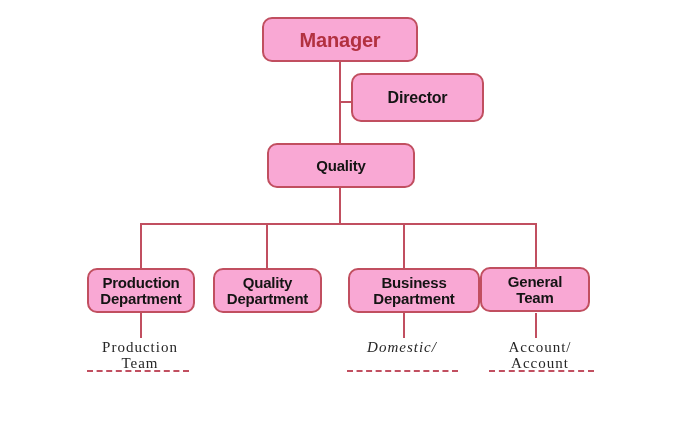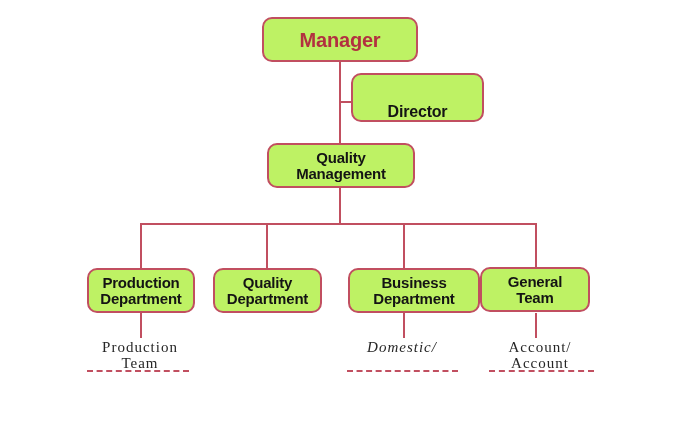--- a/index.html
+++ b/index.html
@@ -14,38 +14,38 @@
     height: 441px;
     background: #ffffff;
     overflow: hidden;
   }
   
   .node {
     position: absolute;
     box-sizing: border-box;
     border: 2px solid #c14f60;
     border-radius: 10px;
-    background: #bef264;
+    background: #f9a8d4;
     display: flex;
     flex-direction: column;
     align-items: center;
     justify-content: center;
     text-align: center;
     color: #141414;
     font-weight: bold;
     font-size: 15px;
     line-height: 16px;
     letter-spacing: -0.2px;
   }
   .node span { display: block; }
   .node-manager {
     left: 262px; top: 17px; width: 156px; height: 45px;
     color: #b23140; font-size: 20px; line-height: 20px;
   }
-  .node-director   { left: 351px; top: 73px;  width: 133px; height: 49px; font-size: 16px; justify-content: flex-end; }
+  .node-director   { left: 351px; top: 73px;  width: 133px; height: 49px; font-size: 16px; }
   .node-qm         { left: 267px; top: 143px; width: 148px; height: 45px; }
   .node-production { left: 87px;  top: 268px; width: 108px; height: 45px; }
   .node-quality    { left: 213px; top: 268px; width: 109px; height: 45px; }
   .node-business   { left: 348px; top: 268px; width: 132px; height: 45px; }
   .node-general    { left: 480px; top: 267px; width: 110px; height: 45px; }
   
   .line {
     position: absolute;
     background: #c14f60;
   }
@@ -109,21 +109,20 @@
   <div class="node node-manager">
     <span>Manager</span>
   </div>
 
   <div class="node node-director">
     <span>Director</span>
   </div>
 
   <div class="node node-qm">
     <span>Quality</span>
-    <span>Management</span>
   </div>
 
   <div class="node node-production">
     <span>Production</span>
     <span>Department</span>
   </div>
 
   <div class="node node-quality">
     <span>Quality</span>
     <span>Department</span>

